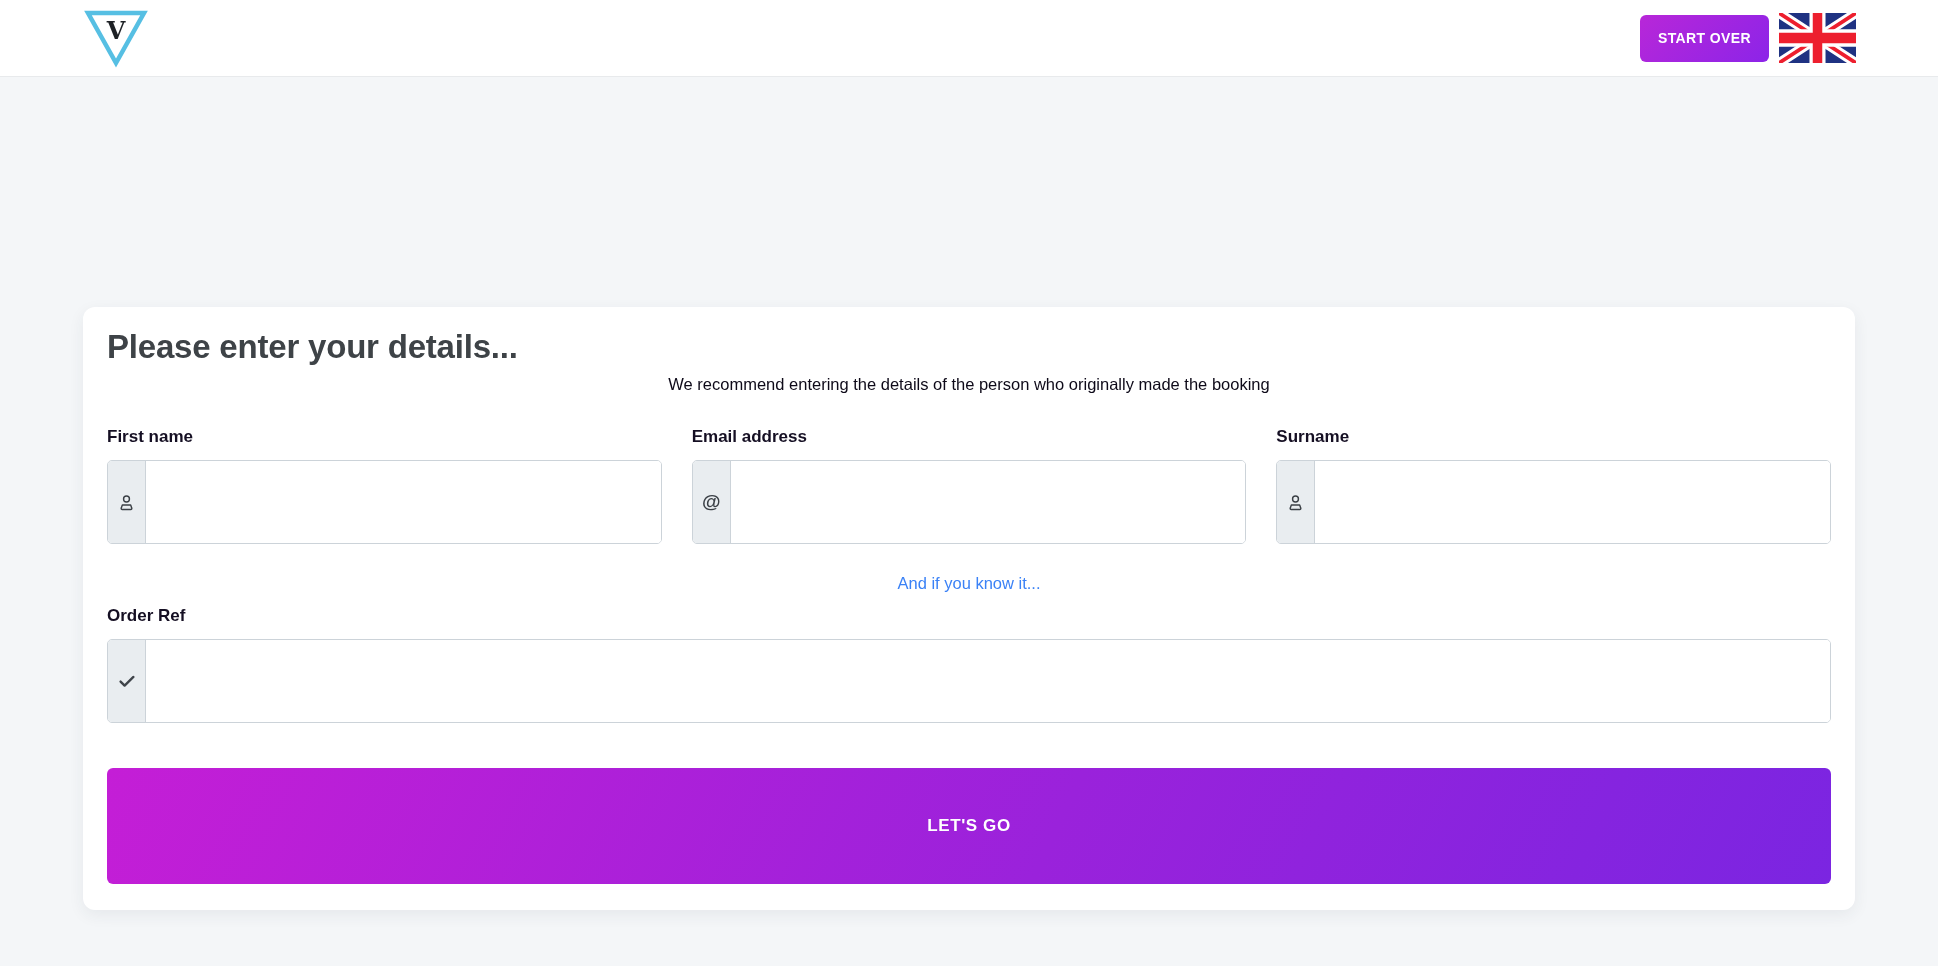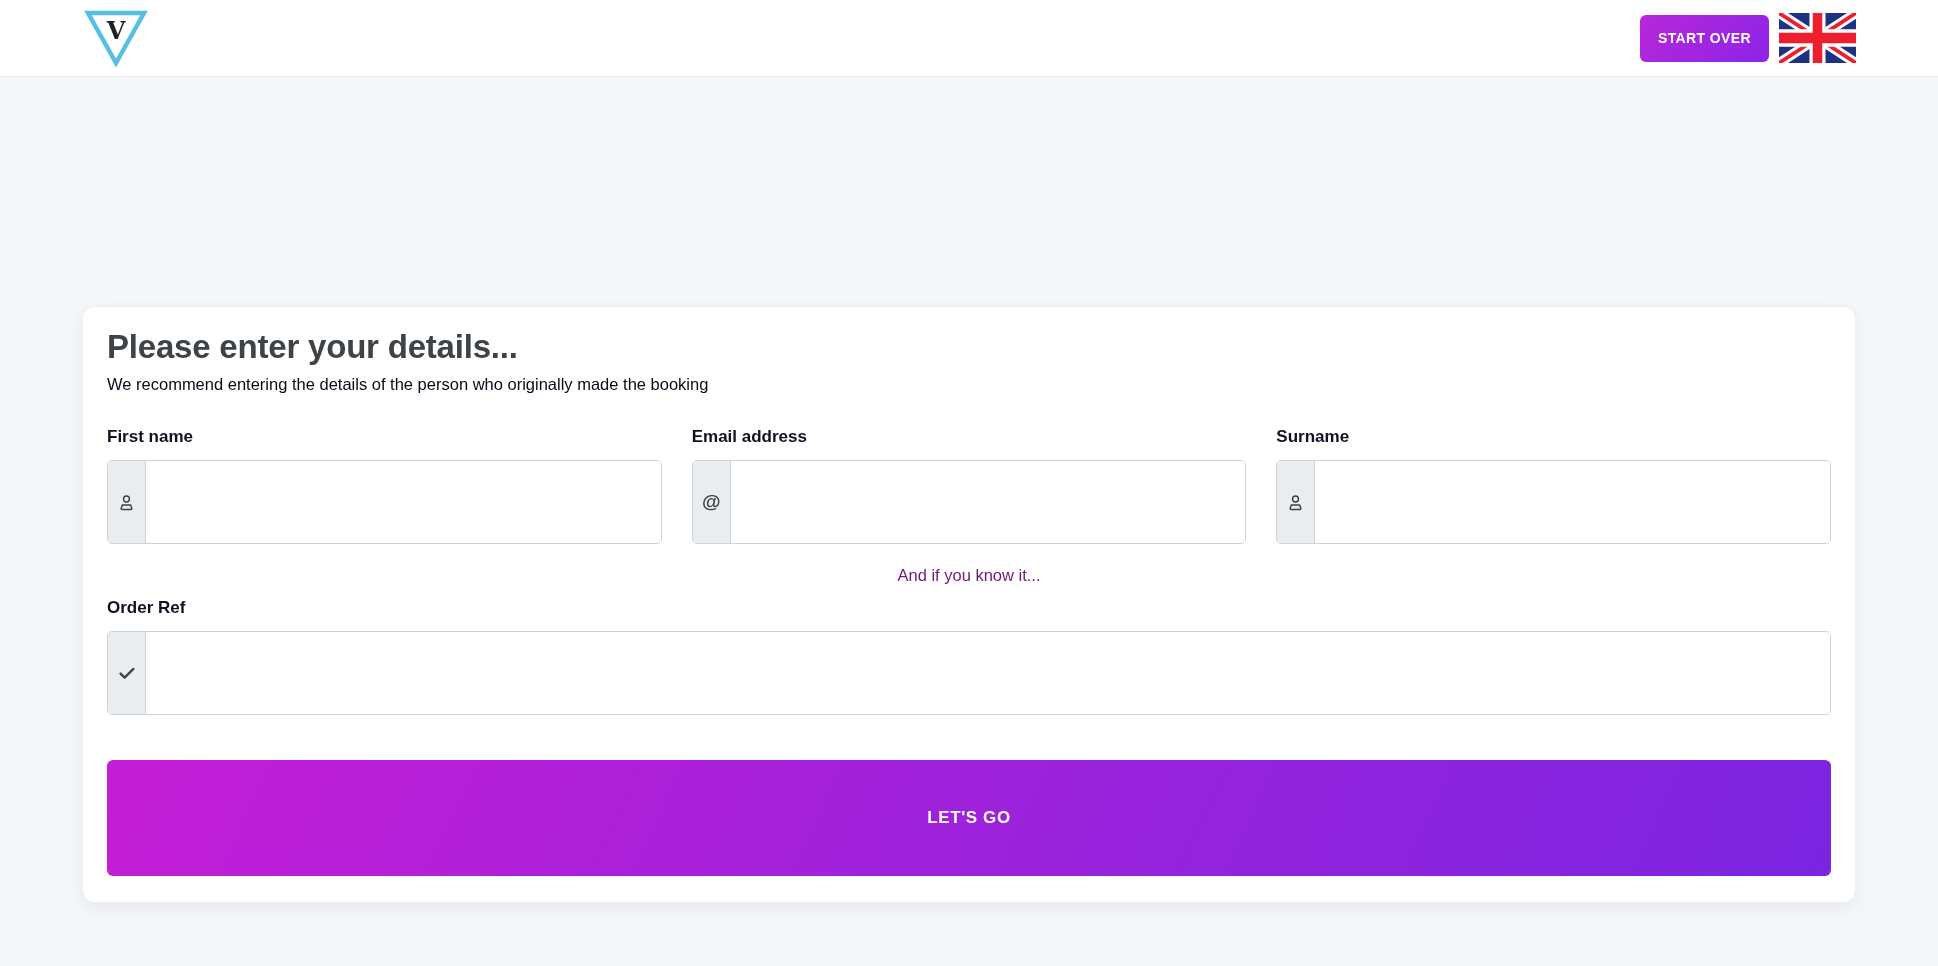--- a/index.html
+++ b/index.html
@@ -57,26 +57,27 @@
     margin: 0 0 9px;
     font-size: 33px;
     font-weight: 700;
     color: #3e4347;
     letter-spacing: -0.2px;
   }
   .card-subtitle {
     margin: 0 0 33px;
     font-size: 16.5px;
     color: #0e0a19;
+    text-align: center;
   }
 
   .fields-row {
     display: flex;
     gap: 30px;
-    margin-bottom: 22px;
+    margin-bottom: 30px;
   }
   .field { flex: 1; min-width: 0; }
   .field-label {
     display: block;
     font-size: 17px;
     font-weight: 700;
     color: #150f23;
     margin-bottom: 13px;
   }
   .input-group {
@@ -111,21 +112,21 @@
     font-size: 18px;
     color: #150f23;
     padding: 0 13px;
     font-family: "Liberation Sans", sans-serif;
     background: #ffffff;
   }
 
   .hint-line {
     text-align: center;
     font-size: 16.5px;
-    color: #701a75;
+    color: #3b82f6;
     margin: 0 0 13px;
   }
 
   .order-ref-block { margin-bottom: 45px; }
 
   .btn-submit {
     display: block;
     width: 100%;
     height: 116px;
     border: none;

